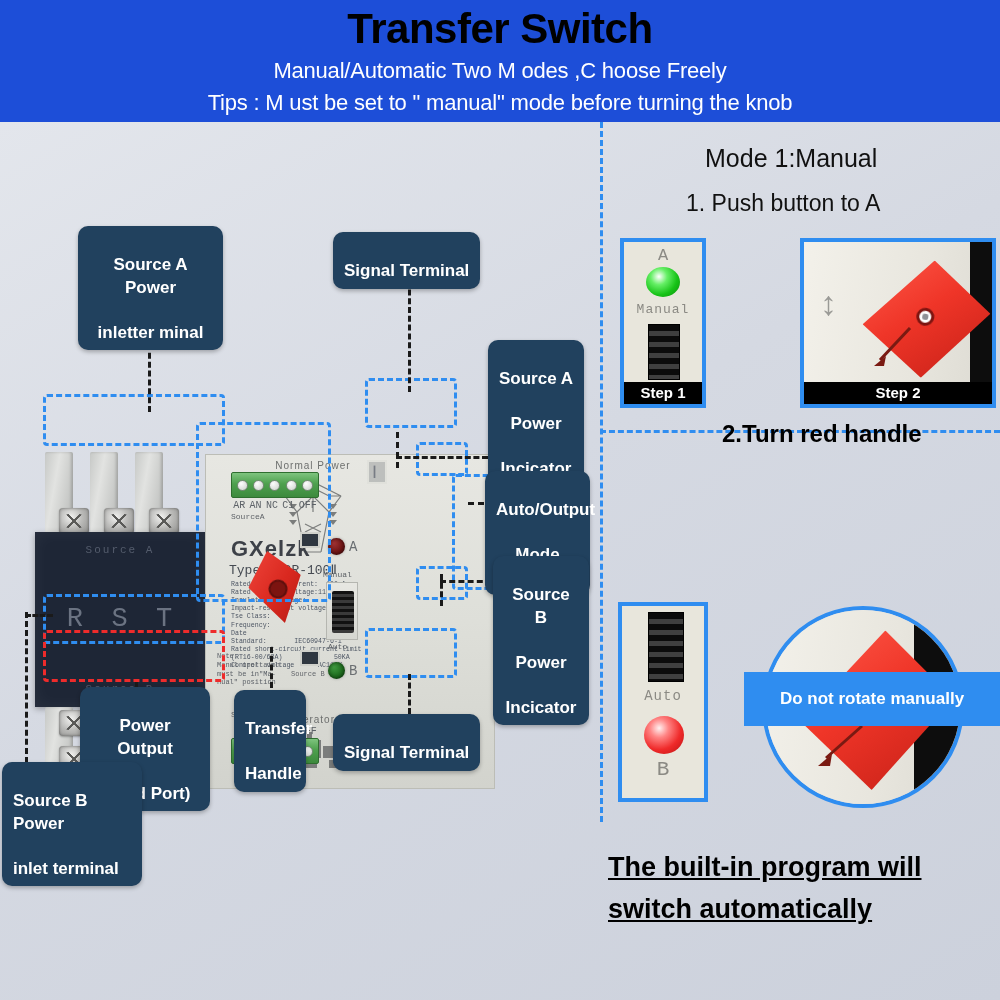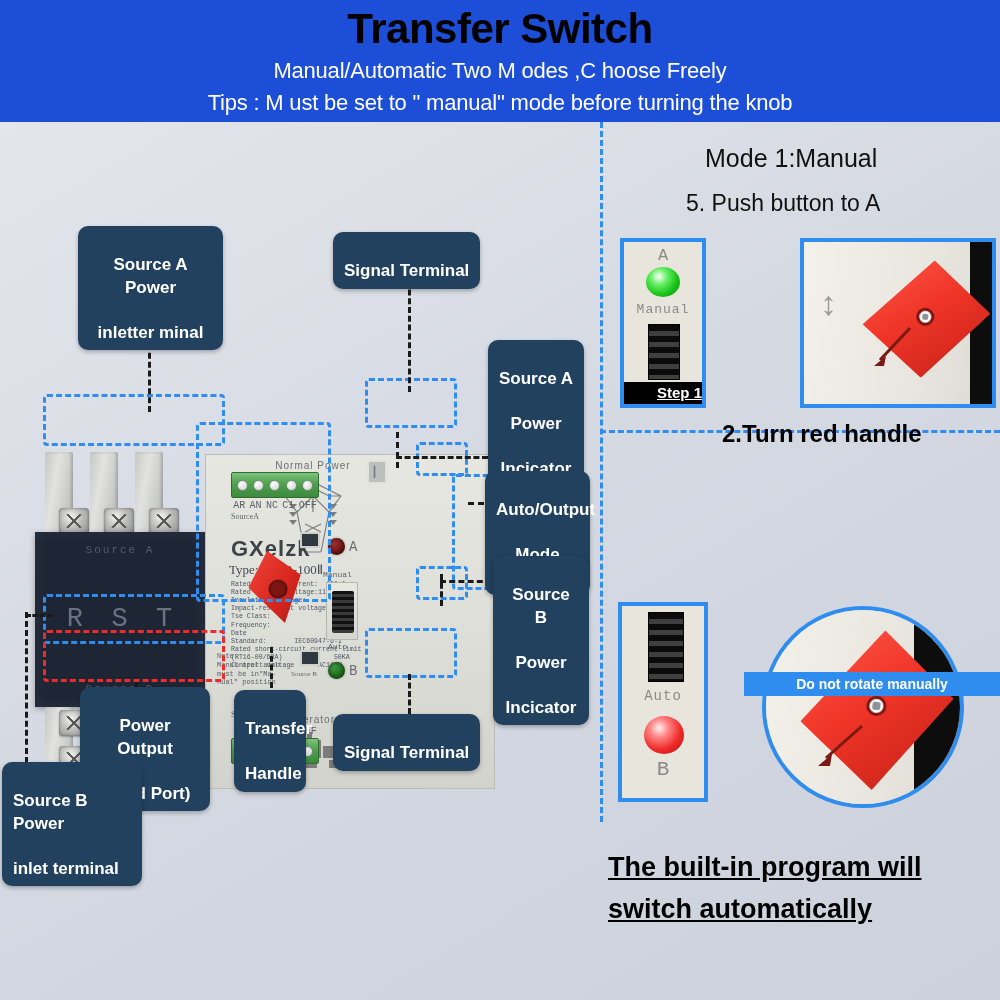--- a/index.html
+++ b/index.html
@@ -121,21 +121,21 @@
     font-size: 27px; letter-spacing: 1px;
     font-family: "Liberation Mono", monospace;
   }
 
   .body-shell {
     position: absolute;
     background: linear-gradient(180deg,#e7e7e2 0%,#dedfd9 50%,#d2d3cd 100%);
     border: 1px solid #bcbdb6;
   }
 
-  .mono { font-family: Liberation Serif, serif; }
+  .mono { font-family: Liberation Mono, monospace; }
 
   .tower-cap { position: absolute; text-align: center; color: #6d6f6e; font-size: 10px; letter-spacing: 1px; }
 
   .brand { position: absolute; color: #3d4148; font-weight: bold; letter-spacing: 1px; }
 
   .spec-line {
     position: absolute; color: #4c5563; font-size: 6.6px;
     font-family: "Liberation Mono", monospace;
     white-space: pre; line-height: 1;
   }
@@ -214,23 +214,22 @@
   }
   .big-led.green { background: radial-gradient(circle at 38% 32%, #ffffff 0%, #66ef66 28%, #17c317 62%, #0b8a0b 100%); }
   .big-led.red   { background: radial-gradient(circle at 38% 32%, #fff0f0 0%, #ff8585 26%, #ef2a2a 60%, #b81111 100%); }
   .big-slider {
     position: absolute;
     background: repeating-linear-gradient(180deg,#0b0b0b 0 6px,#3f3f3f 6px 11px);
     border: 1px solid #000;
   }
   .step-bar {
     position: absolute; left: 0; bottom: 0; width: 100%;
-    background: #000; color: #fff; text-align: right;
+    background: #000; color: #fff; text-align: center;
     font-weight: bold;
-    text-decoration: underline;
   }
 
   
   .knob-photo { position:absolute; inset:0; background: linear-gradient(100deg,#f3f1ea 0%,#e8e6de 60%,#dcdad2 100%); }
   .knob-dark { position: absolute; right:0; top:0; height:100%; background:#0d0d0d; }
   .red-knob {
     position: absolute;
     background: linear-gradient(140deg,#ff5a4a 0%,#ef3528 45%,#c41f16 100%);
     clip-path: polygon(50% 0%, 100% 38%, 52% 100%, 0% 62%);
     filter: drop-shadow(2px 3px 4px rgba(0,0,0,0.4));
@@ -239,22 +238,22 @@
     position:absolute; border-radius:50%;
     background:#fff; border:3px solid #7c1410;
   }
   .red-knob .hub span {
     position:absolute; inset:3px; background:#8e9096; border-radius:2px;
   }
   .curve-arrow { position:absolute; color:#9a9a96; font-size:34px; line-height:1; }
 
   .warn-band {
     position:absolute; background:#2f8df0; color:#fff;
-    font-weight:bold; font-size:14px; text-align:center;
-    padding:4px 8px; z-index:20; white-space:nowrap;
+    font-weight:bold; font-size:17px; text-align:center;
+    padding:17px 8px; z-index:20; white-space:nowrap;
   }
   .circle-frame {
     position:absolute; border:4px solid #2f8df0; border-radius:50%;
     overflow:hidden; z-index:15;
   }
   .footer-note { position:absolute; font-size:27px; font-weight:bold; color:#000; line-height:1.55; }
 </style>
 </head>
 <body>
 
@@ -476,21 +475,21 @@
     <span>Source B Power</span><br>
     <span>inlet terminal</span>
   </div>
 
   <div class="callout center" style="left:234px; top:568px; width:72px;">
     <span>Transfer</span><br>
     <span>Handle</span>
   </div>
 
   <div class="r-head" style="left:705px; top:22px;">Mode 1:Manual</div>
-  <div class="r-sub" style="left:686px; top:68px;">5. Push button to A</div>
+  <div class="r-sub" style="left:686px; top:68px;">1. Push button to A</div>
 
   <div class="photo-frame" style="left:620px; top:116px; width:86px; height:170px;">
     <div class="sw-photo">
       <div class="sw-label" style="top:4px; font-size:17px;">A</div>
       <div class="big-led green" style="left:22px; top:25px; width:34px; height:30px;"></div>
       <div class="sw-label" style="top:60px; font-size:13px; letter-spacing:1px;">Manual</div>
       <div class="big-slider" style="left:24px; top:82px; width:32px; height:56px;"></div>
       <div class="step-bar" style="height:22px; line-height:22px; font-size:15px;">Step 1</div>
     </div>
   </div>
@@ -501,20 +500,21 @@
       <div class="curve-arrow" style="left:16px; top:44px;">↕</div>
       <div class="red-knob" style="left:60px; top:18px; width:125px; height:118px; transform:rotate(8deg);">
         <div class="hub" style="left:52px; top:48px; width:18px; height:18px;">
             <span></span>
           </div>
       </div>
       <svg style="position:absolute; left:66px; top:84px;" width="46" height="44">
         <path d="M40 2 L10 34" stroke="#7a1a12" stroke-width="3" fill="none"></path>
         <path d="M4 40 L16 30 L14 40 Z" fill="#7a1a12"></path>
       </svg>
+      <div class="step-bar" style="height:22px; line-height:22px; font-size:15px;">Step 2</div>
     </div>
   </div>
 
   <div class="r-bold" style="left:722px; top:298px;">2.Turn red handle</div>
 
 
   <div class="photo-frame" style="left:618px; top:480px; width:90px; height:200px;">
     <div class="sw-photo">
       <div class="big-slider" style="left:26px; top:6px; width:36px; height:70px;"></div>
       <div class="sw-label" style="top:82px; font-size:14px; letter-spacing:1px;">Auto</div>

